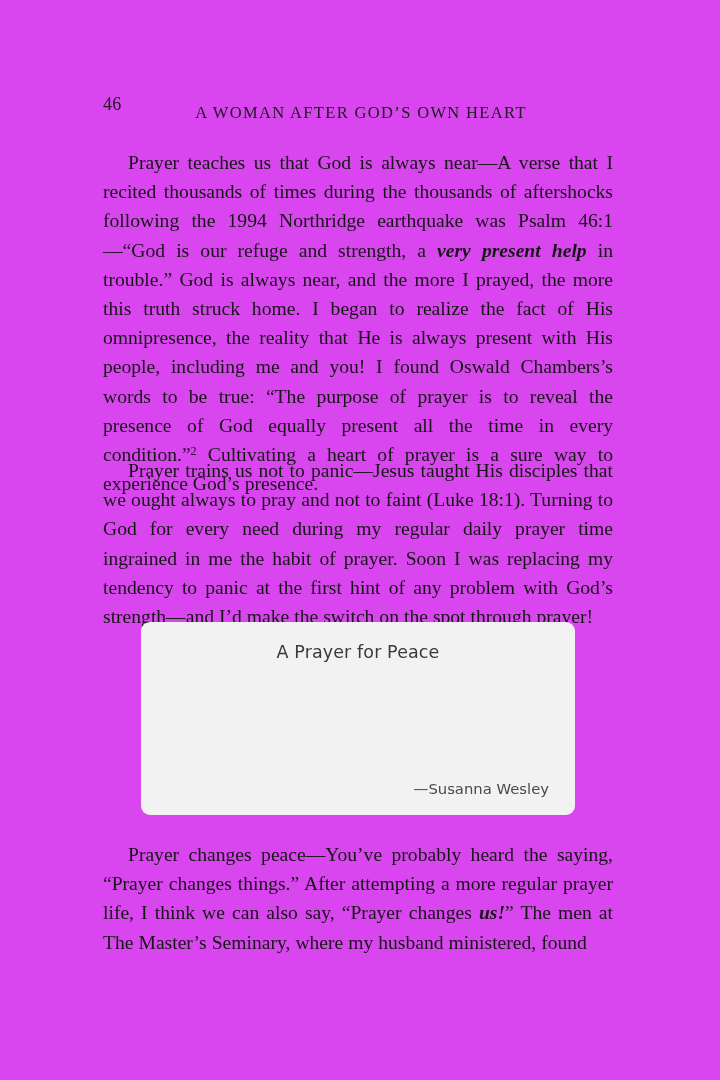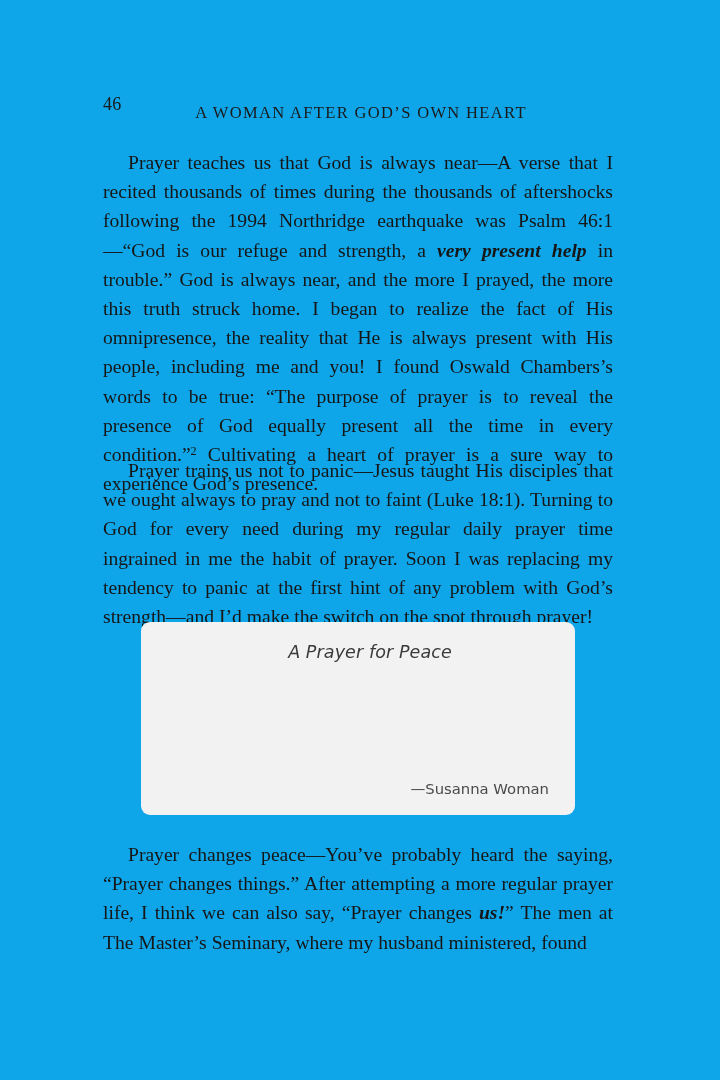--- a/index.html
+++ b/index.html
@@ -14,21 +14,21 @@
     font-family: "Liberation Serif", "DejaVu Serif", serif;
     color: #1a1a1a;
     overflow: hidden;
   }
 
   .page {
     position: absolute;
     left: 0; top: 0;
     width: 720px;
     height: 1080px;
-    background: #0ea5e9;
+    background: #d946ef;
   }
 
   
   .running-head {
     position: absolute;
     left: 103px;
     top: 92px;
     width: 510px;
     height: 24px;
   }
@@ -83,26 +83,25 @@
     left: 141px;
     top: 622px;
     width: 434px;
     height: 193px;
     background: #f2f2f2;
     border-radius: 9px;
     box-sizing: border-box;
   }
   .prayer-title {
     position: absolute;
-    left: 12px;
+    left: 0;
     top: 18px;
     width: 434px;
     text-align: center;
     font-family: "DejaVu Sans", "Liberation Sans", sans-serif;
-    font-style: italic;
     font-size: 17.5px;
     line-height: 24px;
     color: #3a3a3a;
     letter-spacing: 0.1px;
   }
   .prayer-body {
     position: absolute;
     left: 24px;
     top: 50px;
     width: 392px;
@@ -135,20 +134,20 @@
   <div id="para-1">
     <p class="body"><span class="lead-in">Prayer teaches us that God is always near</span><span>—A verse that I recited thousands of times during the thousands of aftershocks following the 1994 Northridge earthquake was Psalm 46:1—“God is our refuge and strength, a </span><span class="ital">very present help</span><span> in trouble.” God is always near, and the more I prayed, the more this truth struck home. I began to realize the fact of His omnipresence, the reality that He is always present with His people, including me and you! I found Oswald Chambers’s words to be true: “The purpose of prayer is to reveal the presence of God equally present all the time in every condition.”</span><sup>2</sup><span> Cultivating a heart of prayer is a sure way to experience God’s presence.</span></p>
   </div>
 
   <div id="para-2">
     <p class="body"><span class="lead-in">Prayer trains us not to panic</span><span>—Jesus taught His disciples that we ought always to pray and not to faint (Luke 18:1). Turning to God for every need during my regular daily prayer time ingrained in me the habit of prayer. Soon I was replacing my tendency to panic at the first hint of any problem with God’s strength—and I’d make the switch on the spot through prayer!</span></p>
   </div>
 
   <div class="prayer-box">
     <div class="prayer-title">A Prayer for Peace</div>
-    <div class="prayer-attrib">—Susanna Woman</div>
+    <div class="prayer-attrib">—Susanna Wesley</div>
   </div>
 
   <div id="para-3">
     <p class="body"><span class="lead-in">Prayer changes peace</span><span>—You’ve probably heard the saying, “Prayer changes things.” After attempting a more regular prayer life, I think we can also say, “Prayer changes </span><span class="ital">us!</span><span>” The men at The Master’s Seminary, where my husband ministered, found</span></p>
   </div>
 
 </div>
 
 </body></html>

